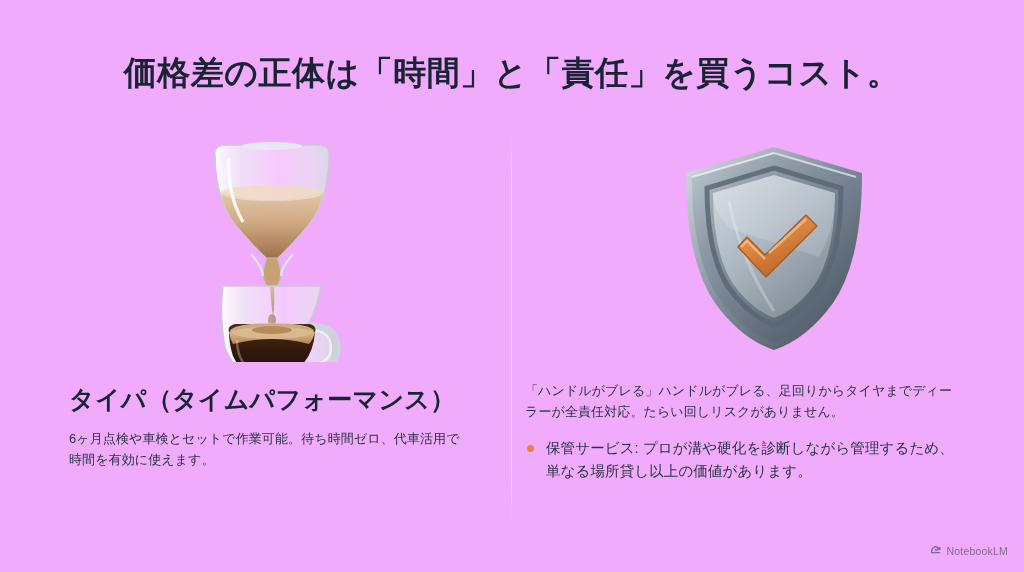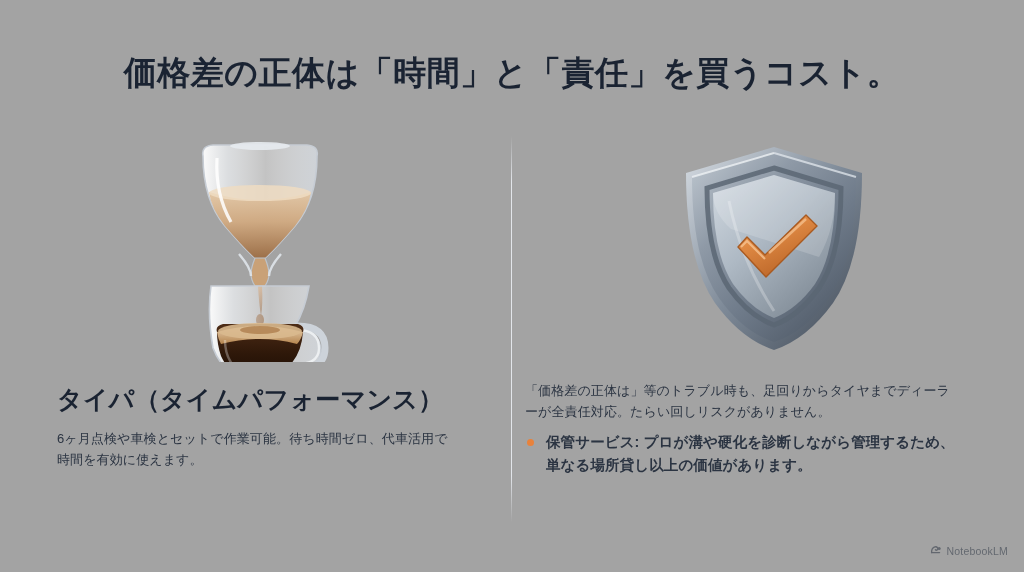--- a/index.html
+++ b/index.html
@@ -12,21 +12,21 @@
     height: 572px;
     background: #fcfcfd;
     font-family: "Liberation Sans", "DejaVu Sans", sans-serif;
     color: #1a2332;
     overflow: hidden;
   }
   .slide {
     position: relative;
     width: 1024px;
     height: 572px;
-    background: #a3a3a3;
+    background: #f0abfc;
     box-sizing: border-box;
   }
 
   
   .title {
     position: absolute;
     left: 0;
     top: 52px;
     width: 1024px;
     text-align: center;
@@ -50,21 +50,21 @@
                 rgba(226,229,234,1) 12%,
                 rgba(226,229,234,1) 88%,
                 rgba(232,234,238,0) 100%);
   }
 
   
   .col {
     position: absolute;
     top: 130px;
   }
-  .col-left  { left: 4px;   width: 511px; }
+  .col-left  { left: 16px;   width: 511px; }
   .col-right { left: 511px; width: 513px; }
 
   .art {
     position: relative;
     height: 236px;
     display: flex;
     align-items: center;
     justify-content: center;
   }
 
@@ -81,25 +81,24 @@
   .col-body {
     font-size: 13px;
     line-height: 1.65;
     color: #2b3442;
     letter-spacing: 0.1px;
   }
   .col-left .col-body  { margin: 14px 0 0 53px; width: 398px; }
   .col-right .col-body { margin: 14px 0 0 14px; width: 430px; }
 
   .bullets {
-    margin: 8px 0 0 14px;
+    margin: 14px 0 0 14px;
     padding: 0;
     list-style: none;
     width: 442px;
-    font-weight: bold;
   }
   .bullets li {
     position: relative;
     padding-left: 21px;
     font-size: 14.5px;
     line-height: 1.62;
     color: #2b3442;
     letter-spacing: 0.1px;
   }
   .bullets li .dot {
@@ -269,21 +268,21 @@
           <path d="M72 106 L78 100 L96 118" stroke="#f6c391" stroke-width="2.2" fill="none" opacity="0.8"></path>
           <path d="M100 112 L137 78" stroke="#f6c391" stroke-width="2.4" fill="none" opacity="0.75"></path>
 
           <path d="M105 12 L187 36" stroke="#e3e8ed" stroke-width="2" opacity="0.75" fill="none"></path>
           <path d="M23 36 L105 12" stroke="#eef1f4" stroke-width="2" opacity="0.8" fill="none"></path>
         </svg>
       </div>
     </div>
 
 
-    <div class="col-body">「価格差の正体は」等のトラブル時も、足回りからタイヤまでディーラーが全責任対応。たらい回しリスクがありません。</div>
+    <div class="col-body">「ハンドルがブレる」ハンドルがブレる、足回りからタイヤまでディーラーが全責任対応。たらい回しリスクがありません。</div>
 
     <ul class="bullets">
       <li>
         <span class="dot"></span>
         <span>保管サービス: プロが溝や硬化を診断しながら管理するため、単なる場所貸し以上の価値があります。</span>
       </li>
     </ul>
   </div>
 
   <div class="watermark">

